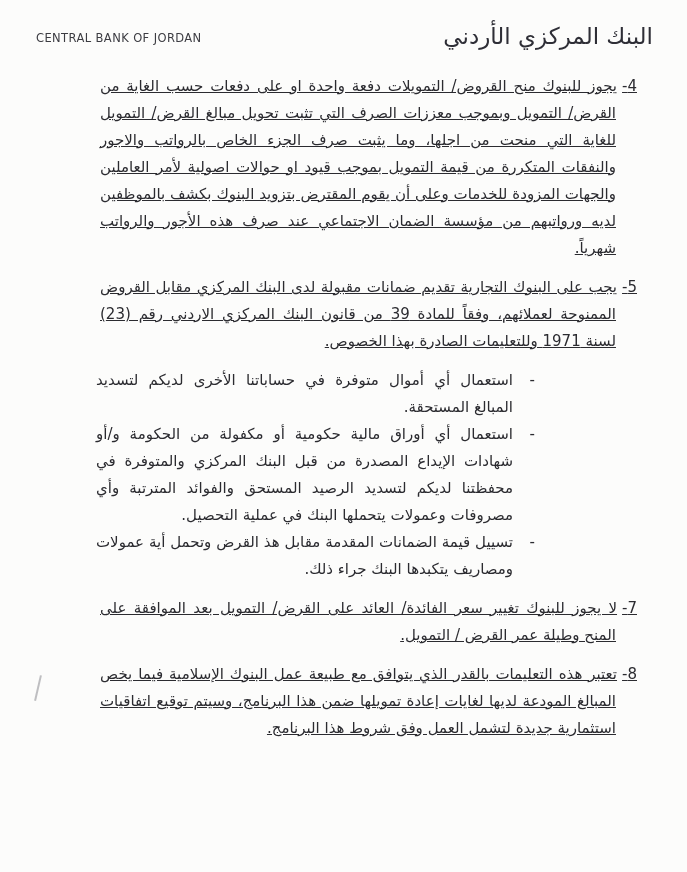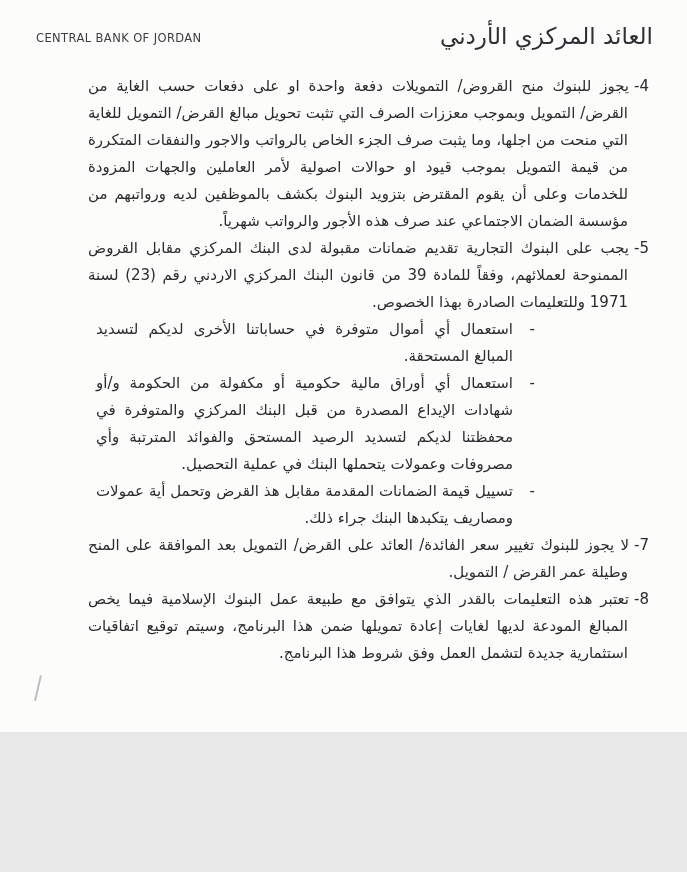--- a/index.html
+++ b/index.html
@@ -1,18 +1,18 @@
 <!DOCTYPE html>
 <html lang="ar"><head>
 <meta charset="utf-8">
 <style>
   html,body { margin:0; padding:0; background:#e8e8e8; }
   .page {
     position:relative;
-    width:687px; height:732px;
+    width:687px; height:872px;
     margin:0 auto;
     background:#fcfcfb;
     overflow:hidden;
     font-family:"DejaVu Sans","Liberation Sans",sans-serif;
     color:#2b2b30;
   }
   
   .letterhead {
     display:flex;
     justify-content:space-between;
@@ -35,21 +35,21 @@
     white-space:nowrap;
   }
   
   .content {
     direction:rtl;
     margin:21px 38px 0 88px;
     font-size:15px;
     line-height:27px;
     text-align:justify;
   }
-  .content p { margin:0; }
+  .content p { margin:12px;text-decoration:underline; }
   .marker { margin-left:5px; }
   
   .num { padding-right:21px; text-indent:-21px; }
   .sub-a { margin-right:9px; padding-right:10px; text-indent:-10px; }
   .sub-b { margin-right:22px; padding-right:27px; text-indent:-27px; }
   
   .bullet {
     display:flex;
     margin-right:114px;
     margin-left:8px;
@@ -78,21 +78,21 @@
     transform:rotate(13deg);
   }
 </style>
 </head>
 <body>
 
 <div class="page">
 
   <header class="letterhead">
     <div class="en-title">CENTRAL BANK OF JORDAN</div>
-    <div class="ar-logo">العائد المركزي الأردني</div>
+    <div class="ar-logo">البنك المركزي الأردني</div>
   </header>
 
   <main class="content">
 
     <p class="num mb12"><span class="marker">4-</span><span>يجوز للبنوك منح القروض/ التمويلات دفعة واحدة او على دفعات حسب الغاية من القرض/ التمويل وبموجب معززات الصرف التي تثبت تحويل مبالغ القرض/ التمويل للغاية التي منحت من اجلها، وما يثبت صرف الجزء الخاص بالرواتب والاجور والنفقات المتكررة من قيمة التمويل بموجب قيود او حوالات اصولية لأمر العاملين والجهات المزودة للخدمات وعلى أن يقوم المقترض بتزويد البنوك بكشف بالموظفين لديه ورواتبهم من مؤسسة الضمان الاجتماعي عند صرف هذه الأجور والرواتب شهرياً.</span></p>
 
     <p class="num mb8"><span class="marker">5-</span><span>يجب على البنوك التجارية تقديم ضمانات مقبولة لدى البنك المركزي مقابل القروض الممنوحة لعملائهم، وفقاً للمادة 39 من قانون البنك المركزي الاردني رقم (23) لسنة 1971 وللتعليمات الصادرة بهذا الخصوص.</span></p>
 
 
 

